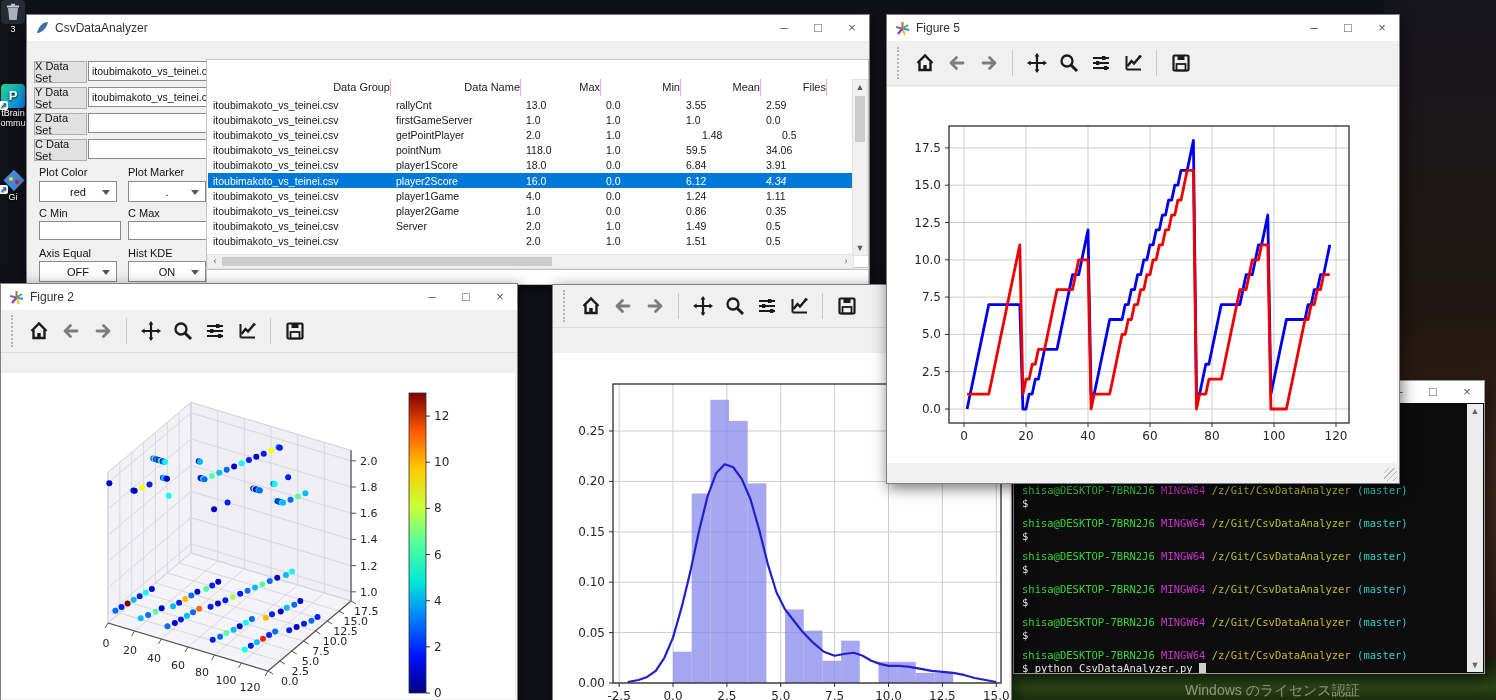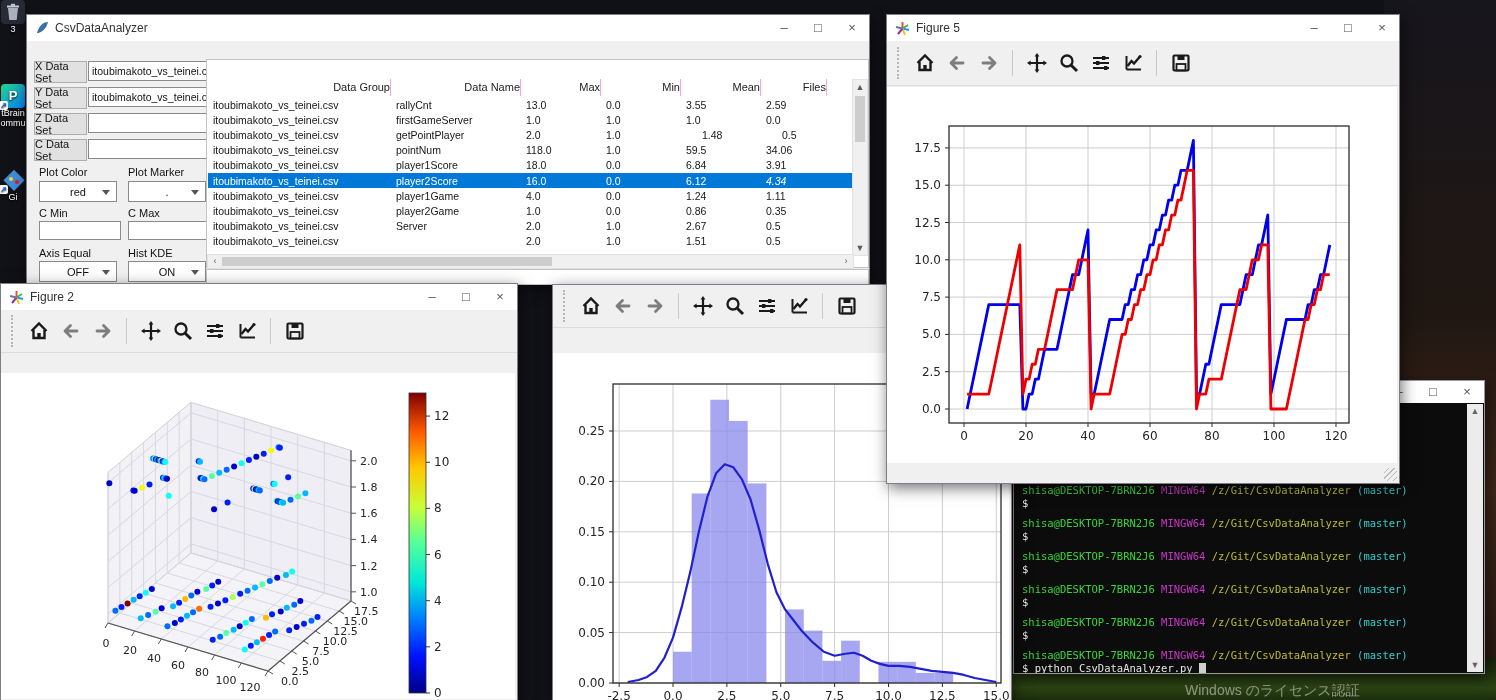--- a/index.html
+++ b/index.html
@@ -218,21 +218,21 @@
           <div class="td" style="width: 75px;">1.0</div>
           <div class="td" style="width: 75px;">0.0</div>
           <div class="td" style="width: 75px;">0.86</div>
           <div class="td" style="width: 61px;">0.35</div>
         </div>
         <div class="tr" style="top: 158.6px; height: 15.2px; width: 644px;">
           <div class="td" style="width: 178px;">itoubimakoto_vs_teinei.csv</div>
           <div class="td" style="width: 125px;">Server</div>
           <div class="td" style="width: 75px;">2.0</div>
           <div class="td" style="width: 75px;">1.0</div>
-          <div class="td" style="width: 75px;">2.67</div>
+          <div class="td" style="width: 75px;">1.49</div>
           <div class="td" style="width: 61px;">0.5</div>
         </div>
         <div class="tr" style="top: 173.8px; height: 15.2px; width: 644px;">
           <div class="td" style="width: 178px;">itoubimakoto_vs_teinei.csv</div>
           <div class="td" style="width: 125px; margin-top: 44px;">Receiver</div>
           <div class="td" style="width: 75px;">2.0</div>
           <div class="td" style="width: 75px;">1.0</div>
           <div class="td" style="width: 75px;">1.51</div>
           <div class="td" style="width: 61px;">0.5</div>
         </div>

